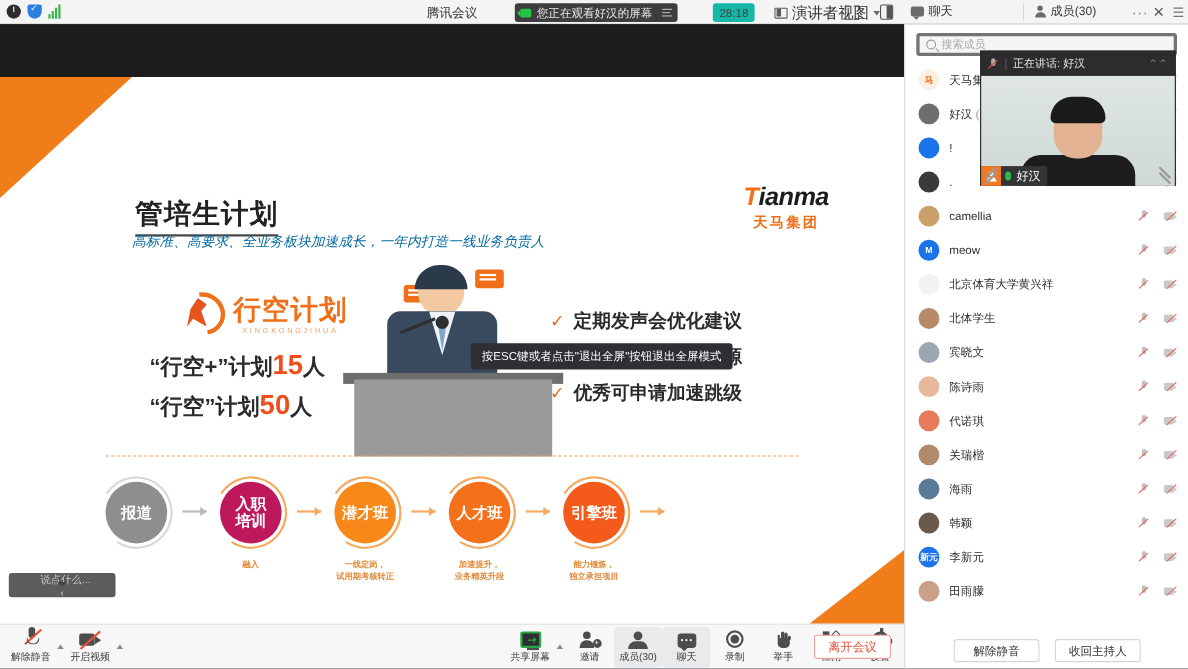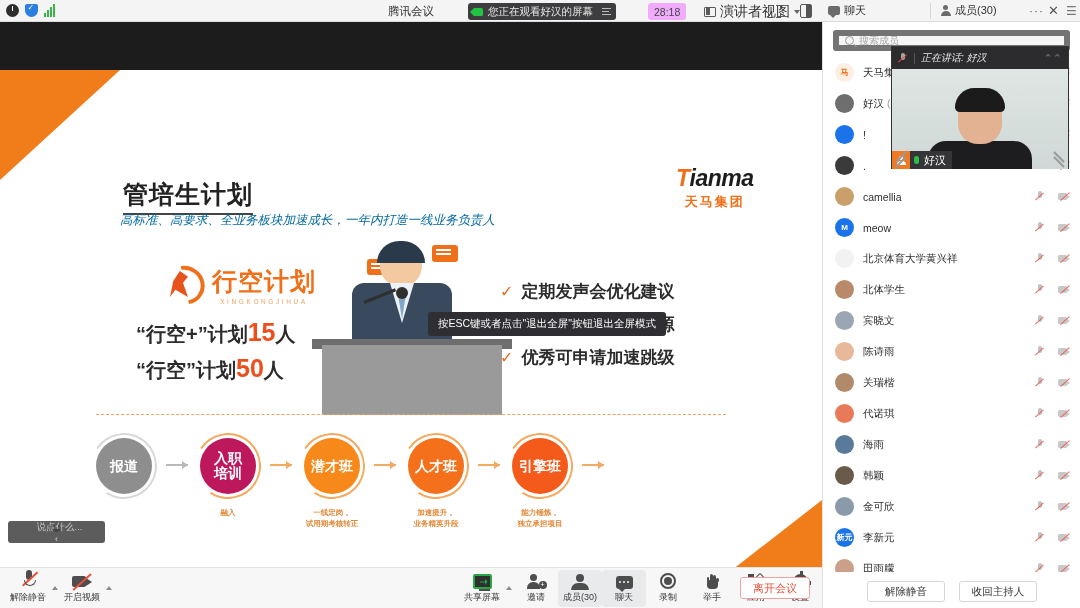--- a/index.html
+++ b/index.html
@@ -42,21 +42,21 @@
   }
   .share-pill .cam::after{content:"";position:absolute;left:-3px;top:1px;border-top:3px solid transparent;border-bottom:3px solid transparent;border-right:3px solid #23c343;}
   .share-pill .bars { display:flex; flex-direction:column; gap:1.5px; margin-left:4px; }
   .share-pill .bars i { display:block; height:1.5px; background:#bbb; }
   .share-pill .bars i:nth-child(1){width:9px}
   .share-pill .bars i:nth-child(2){width:7px}
   .share-pill .bars i:nth-child(3){width:9px}
 
   .tb-timer {
     position:absolute; left: 648px; top: 3px; height: 17px;
-    background:#f0abfc; border-radius:3px; padding:0 6px;
+    background:#14b8a6; border-radius:3px; padding:0 6px;
     display:flex; align-items:center; font-size:10.5px; color:#444;
   }
   .tb-viewmode {
     position:absolute; left: 700px; top: 2px; height: 19px;
     display:flex; align-items:center; gap:4px; font-size:14px; color:#333;
     padding: 0 4px;
   }
   .vm-ico { width:12px; height:10px; border:1.3px solid #5a5a5a; border-radius:1px; position:relative; }
   .vm-ico::before{content:"";position:absolute;left:0.5px;top:0.5px;width:4px;height:7px;background:#5a5a5a;}
   .caret-d { width:0;height:0;border-left:3px solid transparent;border-right:3px solid transparent;border-top:4px solid #666; }
@@ -190,21 +190,21 @@
   .chat-mini .sep{width:1px;height:12px;background:#777;}
   .chat-mini .ph{flex:1;padding-left:6px;}
   .chat-mini .arr{padding:0 6px;color:#ddd;font-size:9px;}
 
   
   #panel {
     position:absolute; left:822px; top:22px; width:258px; height:586px;
     background:#fff; border-left:1px solid #e2e2e2;
   }
   .search-box {
-    margin:8px 10px 0 10px; height:21px; background:#f5f5f6; border:6px solid #737373;
+    margin:8px 10px 0 10px; height:21px; background:#f5f5f6; border:3px solid #737373;
     border-radius:3px; display:flex; align-items:center; padding:0 6px; gap:5px;
   }
   .mag { width:9px;height:9px;border:1.4px solid #9a9a9a;border-radius:50%;position:relative;}
   .mag::after{content:"";position:absolute;right:-3.5px;bottom:-2.5px;width:4px;height:1.4px;background:#9a9a9a;transform:rotate(45deg);}
   .search-box .ph { font-size:10px; color:#a9a9a9; }
 
   .plist { position:absolute; left:0; top:35px; width:258px; height:515px; overflow:hidden; }
   .prow { height:31px; display:flex; align-items:center; padding:0 10px 0 12px; }
   .pav { width:19px;height:19px;border-radius:50%;flex:none;margin-right:9px;
          display:flex;align-items:center;justify-content:center;color:#fff;font-size:8px;font-weight:bold;
@@ -217,21 +217,21 @@
   .mic-off::after { content:""; position:absolute; left:1px; top:9px; width:11px; height:1.2px; background:#e8645a; transform:rotate(-42deg); transform-origin:center; top:5px; }
   .cam-off::before { content:""; position:absolute; left:0; top:2px; width:9px; height:7px; border-radius:1.5px; background:#c9c9c9; }
   .cam-off::after { content:""; position:absolute; left:1px; top:5px; width:12px; height:1.2px; background:#e8645a; transform:rotate(-42deg); }
   .camtri { position:absolute; left:9px; top:3.5px; border-top:2.5px solid transparent; border-bottom:2.5px solid transparent; border-left:3.5px solid #c9c9c9; }
 
   
   .float-vid {
     position:absolute; left:68px; top:24px; width:178px; height:123px;
     background:#111; border:1px solid #333; z-index:20;
   }
-  .fv-head { height:22px; background:#2c2c2e; display:flex; align-items:center; padding:0 6px; gap:6px;font-style:italic; }
+  .fv-head { height:22px; background:#2c2c2e; display:flex; align-items:center; padding:0 6px; gap:6px; }
   .fv-mic { width:10px;height:11px;position:relative;}
   .fv-mic::before{content:"";position:absolute;left:3px;top:0;width:4px;height:7px;border-radius:2px;background:#a6a6a6;}
   .fv-mic::after{content:"";position:absolute;left:-1px;top:5px;width:11px;height:1.2px;background:#e8503a;transform:rotate(-42deg);}
   .fv-div { width:1px;height:11px;background:#555; }
   .fv-title { color:#e8e8e8; font-size:10px; }
   .fv-chev { margin-left:auto; color:#777; font-size:11px; display:flex; gap:0; }
   .fv-body { position:relative; height:100px; background:linear-gradient(180deg,#dfe6e4,#cfd8d6); overflow:hidden; }
   .fv-person { position:absolute; left:50%; transform:translateX(-50%); bottom:0; }
   .fvp-head { width:44px;height:52px;border-radius:22px 22px 20px 20px; background:#e2b292; margin:0 auto; position:relative; }
   .fvp-hair { position:absolute;left:-3px;top:-4px;width:50px;height:24px;border-radius:25px 25px 6px 6px;background:#1b1b1b; }
@@ -743,62 +743,52 @@
           <div class="pav" style="background: rgb(232, 184, 154);"></div>
           <div class="pname">陈诗雨</div>
           <div class="picons">
             <span class="mic-off"></span>
             <span class="cam-off">
               <span class="camtri"></span>
             </span>
           </div>
         </div>
         <div class="prow">
+          <div class="pav" style="background: rgb(232, 122, 90);"></div>
+          <div class="pname">代诺琪</div>
+          <div class="picons">
+            <span class="mic-off"></span>
+            <span class="cam-off">
+              <span class="camtri"></span>
+            </span>
+          </div>
+        </div>
+        <div class="prow">
           <div class="pav" style="background: rgb(176, 138, 106);"></div>
           <div class="pname">关瑞楷</div>
           <div class="picons">
             <span class="mic-off"></span>
             <span class="cam-off">
               <span class="camtri"></span>
             </span>
           </div>
         </div>
         <div class="prow">
-          <div class="pav" style="background: rgb(232, 122, 90);"></div>
-          <div class="pname">代诺琪</div>
-          <div class="picons">
-            <span class="mic-off"></span>
-            <span class="cam-off">
-              <span class="camtri"></span>
-            </span>
-          </div>
-        </div>
-        <div class="prow">
           <div class="pav" style="background: rgb(90, 122, 154);"></div>
           <div class="pname">海雨</div>
           <div class="picons">
             <span class="mic-off"></span>
             <span class="cam-off">
               <span class="camtri"></span>
             </span>
           </div>
         </div>
         <div class="prow">
           <div class="pav" style="background: rgb(106, 90, 74);"></div>
           <div class="pname">韩颖</div>
-          <div class="picons">
-            <span class="mic-off"></span>
-            <span class="cam-off">
-              <span class="camtri"></span>
-            </span>
-          </div>
-        </div>
-        <div class="prow">
-          <div class="pav" style="background: rgb(138, 154, 170);"></div>
-          <div class="pname">金可欣</div>
           <div class="picons">
             <span class="mic-off"></span>
             <span class="cam-off">
               <span class="camtri"></span>
             </span>
           </div>
         </div>
         <div class="prow">
           <div class="pav" style="background: rgb(26, 115, 232);">新元</div>
           <div class="pname">李新元</div>

